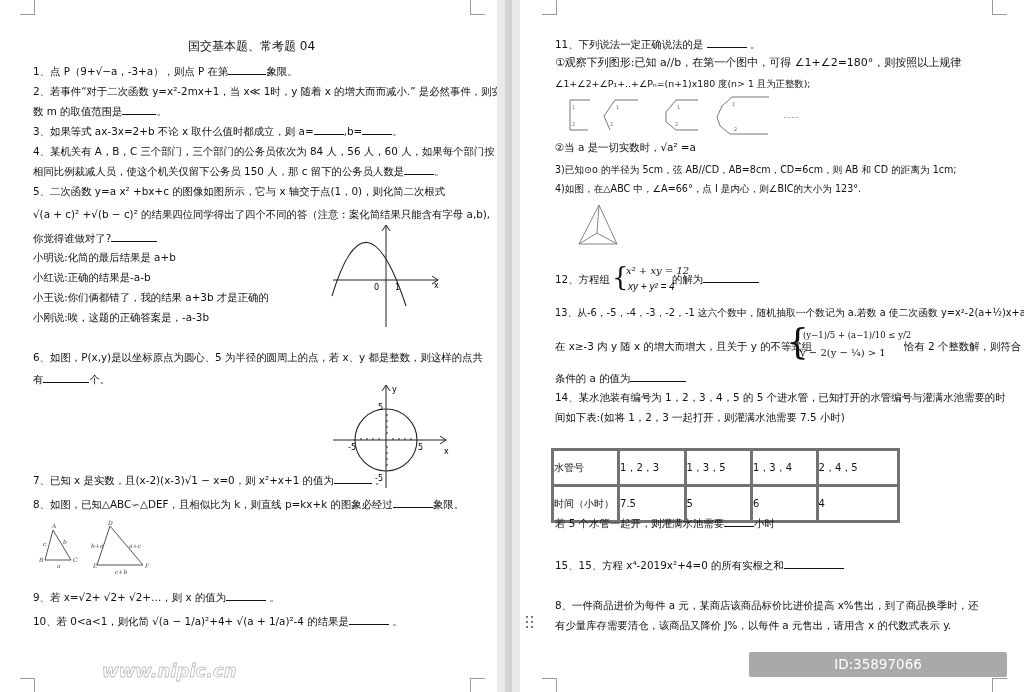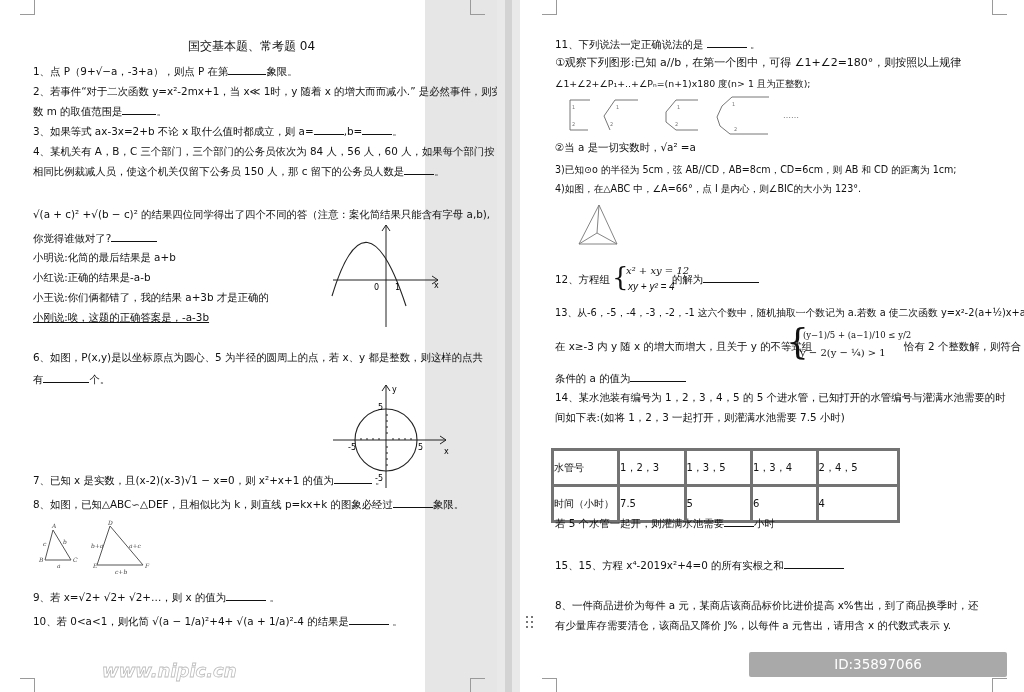--- a/index.html
+++ b/index.html
@@ -1,18 +1,18 @@
 <!DOCTYPE html>
 <html><head>
 <meta charset="utf-8">
 <style>
   html,body{margin:0;padding:0;}
   body{width:1024px;height:692px;background:#e6e6e6;position:relative;overflow:hidden;font-family:"DejaVu Sans","Liberation Sans",sans-serif;color:#111;}
   .page{position:absolute;top:0;height:692px;background:#fff;}
-  #page-left{left:0;width:425px;}
+  #page-left{left:0;width:497px;}
   #page-right{left:520px;width:504px;}
   .gutter{position:absolute;left:497px;top:0;width:23px;height:692px;background:#e9e9e9;}
   .gutter .bar{position:absolute;left:8px;top:0;width:7px;height:692px;background:#d3d3d3;}
   .corner{position:absolute;width:14px;height:14px;border-color:#9a9a9a;border-style:solid;border-width:0;}
   .c-tl{border-right-width:1px;border-bottom-width:1px;}
   .c-tr{border-left-width:1px;border-bottom-width:1px;}
   .c-bl{border-right-width:1px;border-top-width:1px;}
   .c-br{border-left-width:1px;border-top-width:1px;}
   .line{position:absolute;font-size:10.4px;white-space:nowrap;line-height:14px;}
   .title{position:absolute;font-size:12px;white-space:nowrap;}
@@ -47,28 +47,29 @@
 
   <div class="line" style="left:33px;top:124px;">
     <span>3、如果等式  ax-3x=2+b 不论 x 取什么值时都成立，则 a=</span><span class="blank" style="width:30px;"></span><span>,b=</span><span class="blank" style="width:30px;"></span><span>。</span>
   </div>
 
   <div class="line" style="left:33px;top:144px;">4、某机关有 A，B，C 三个部门，三个部门的公务员依次为 84 人，56 人，60 人，如果每个部门按</div>
   <div class="line" style="left:33px;top:164px;">
     <span>相同比例裁减人员，使这个机关仅留下公务员 150 人，那 c 留下的公务员人数是</span><span class="blank" style="width:30px;"></span><span>。</span>
   </div>
 
+  <div class="line" style="left:33px;top:184px;">5、二次函数  y=a x² +bx+c  的图像如图所示，它与  x 轴交于点(1，0)，则化简二次根式</div>
   <div class="line" style="left:33px;top:207px;">√(a + c)² +√(b − c)² 的结果四位同学得出了四个不同的答（注意：案化简结果只能含有字母 a,b),</div>
   <div class="line" style="left:33px;top:231px;">
     <span>你觉得谁做对了?</span><span class="blank" style="width:46px;"></span>
   </div>
   <div class="line" style="left:33px;top:250px;">小明说:化简的最后结果是 a+b</div>
   <div class="line" style="left:33px;top:270px;">小红说:正确的结果是-a-b</div>
   <div class="line" style="left:33px;top:290px;">小王说:你们俩都错了，我的结果 a+3b 才是正确的</div>
-  <div class="line" style="left:33px;top:310px;text-decoration:underline;">小刚说:唉，这题的正确答案是，-a-3b</div>
+  <div class="line" style="left:33px;top:310px;">小刚说:唉，这题的正确答案是，-a-3b</div>
 
   <svg class="fig" style="left:328px;top:222px;" width="120" height="110">
     <line x1="5" y1="58" x2="110" y2="58" stroke="#222" stroke-width="1"></line>
     <polyline points="104,54 110,58 104,62" fill="none" stroke="#222" stroke-width="1"></polyline>
     <line x1="58" y1="105" x2="58" y2="3" stroke="#222" stroke-width="1"></line>
     <polyline points="54,9 58,3 62,9" fill="none" stroke="#222" stroke-width="1"></polyline>
     <path d="M4,74 Q38,-38 78,84" fill="none" stroke="#222" stroke-width="1.1"></path>
     <text x="46" y="68" font-size="8" font-family="DejaVu Sans, sans-serif">0</text>
     <text x="67" y="68" font-size="8" font-family="DejaVu Sans, sans-serif">1</text>
     <text x="106" y="66" font-size="8" font-family="DejaVu Sans, sans-serif">x</text>

